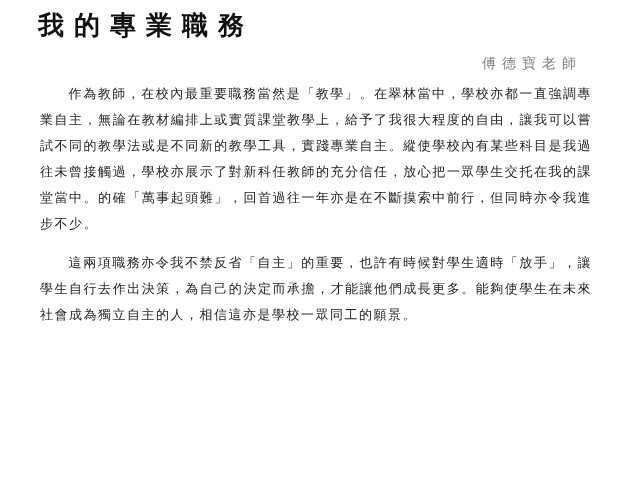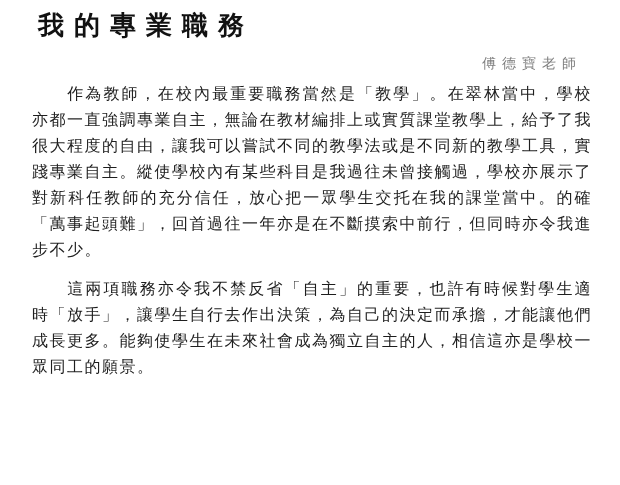--- a/index.html
+++ b/index.html
@@ -29,22 +29,22 @@
     text-indent: 10px; 
   }
   .author-line {
     margin: 12px 10px 8px 0;
     text-align: right;
     font-size: 14px;
     color: #7d7d7d;
     letter-spacing: 6px;
   }
   .body-para {
-    margin: 0 0 13px 4px;
-    font-size: 16px;
+    margin: 0 0 13px 12px;
+    font-size: 13px;
     line-height: 26px;
     color: #1e1e1e;
     letter-spacing: 1.5px;
     text-align: justify;
     text-justify: inter-character;
     text-indent: 2.2em;
   }
 </style>
 </head>
 <body>

